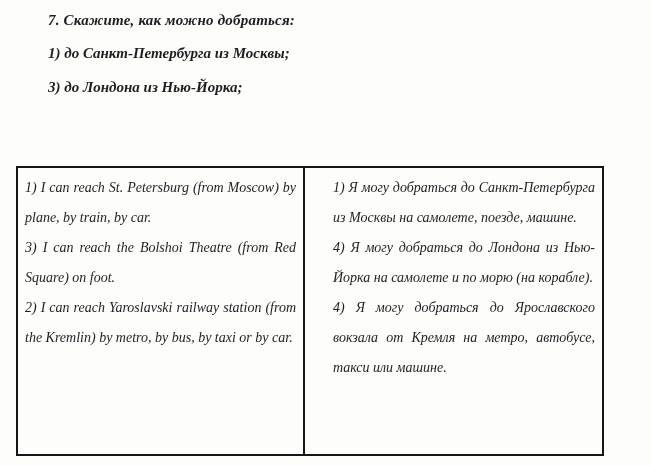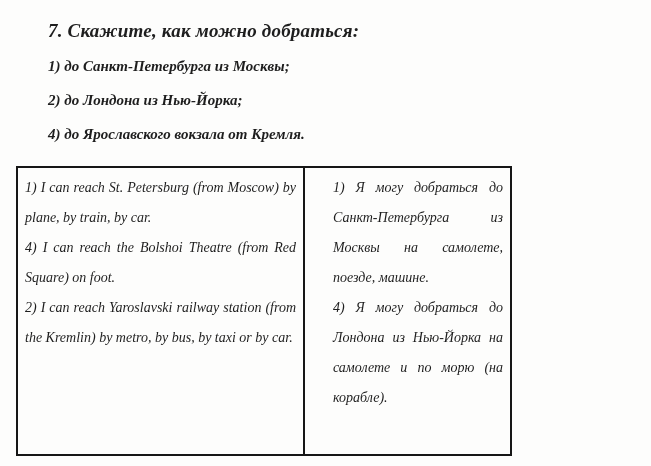--- a/index.html
+++ b/index.html
@@ -19,37 +19,37 @@
 
   
   .exercise {
     position: absolute;
     left: 48px;
     top: 8px;
     width: 560px;
   }
   .exercise-title {
     font-weight: bold;
-    font-size: 19px;
+    font-size: 15px;
     letter-spacing: 0.2px;
-    margin: 12px 0 15px 0;
+    margin: 4px 0 15px 0;
   }
   .exercise-item {
     font-size: 15px;
     margin: 0 0 16px 0;
     line-height: 18px;
     font-weight: bold;
   }
 
   
   .answers-table {
     position: absolute;
     left: 16px;
     top: 166px;
-    width: 496px;
+    width: 588px;
     height: 290px;
     border: 2px solid #161616;
     box-sizing: border-box;
     display: flex;
     background: #fdfdfc;
     overflow: hidden;
   }
   .cell {
     box-sizing: border-box;
     padding: 5px 7px 0 7px;
@@ -67,27 +67,27 @@
     flex: 1;
     padding-left: 28px;
   }
 </style>
 </head>
 <body>
 
 <div class="exercise">
   <p class="exercise-title">7. Скажите, как можно добраться:</p>
   <p class="exercise-item">1) до Санкт-Петербурга из Москвы;</p>
-  <p class="exercise-item">2) до Лондона из Нью-Йорка;</p>
-  <p class="exercise-item">4) до Ярославского вокзала от Кремля.</p>
+  <p class="exercise-item">3) до Лондона из Нью-Йорка;</p>
 </div>
 
 <div class="answers-table">
   <div class="cell cell-en">
     <p>1) I can reach St. Petersburg (from Moscow) by plane, by train, by car.</p>
-    <p>4) I can reach the Bolshoi Theatre (from Red Square) on foot.</p>
+    <p>3) I can reach the Bolshoi Theatre (from Red Square) on foot.</p>
     <p>2) I can reach Yaroslavski railway station (from the Kremlin) by metro, by bus, by taxi or by car.</p>
   </div>
   <div class="cell cell-ru">
     <p>1) Я могу добраться до Санкт-Петербурга из Москвы на самолете, поезде, машине.</p>
     <p>4) Я могу добраться до Лондона из Нью-Йорка на самолете и по морю (на корабле).</p>
+    <p>4) Я могу добраться до Ярославского вокзала от Кремля на метро, автобусе, такси или машине.</p>
   </div>
 </div>
 
 </body></html>

